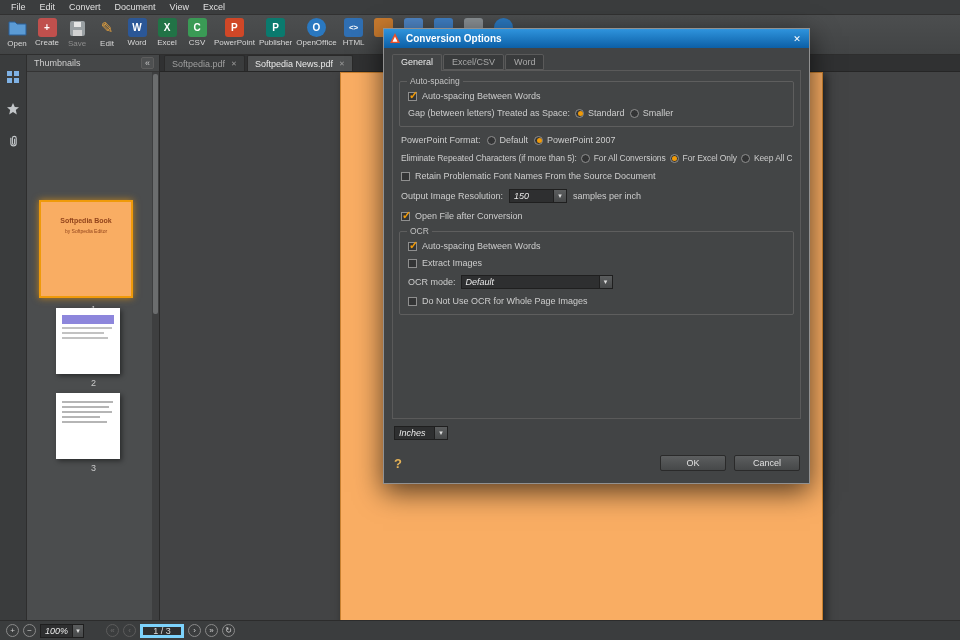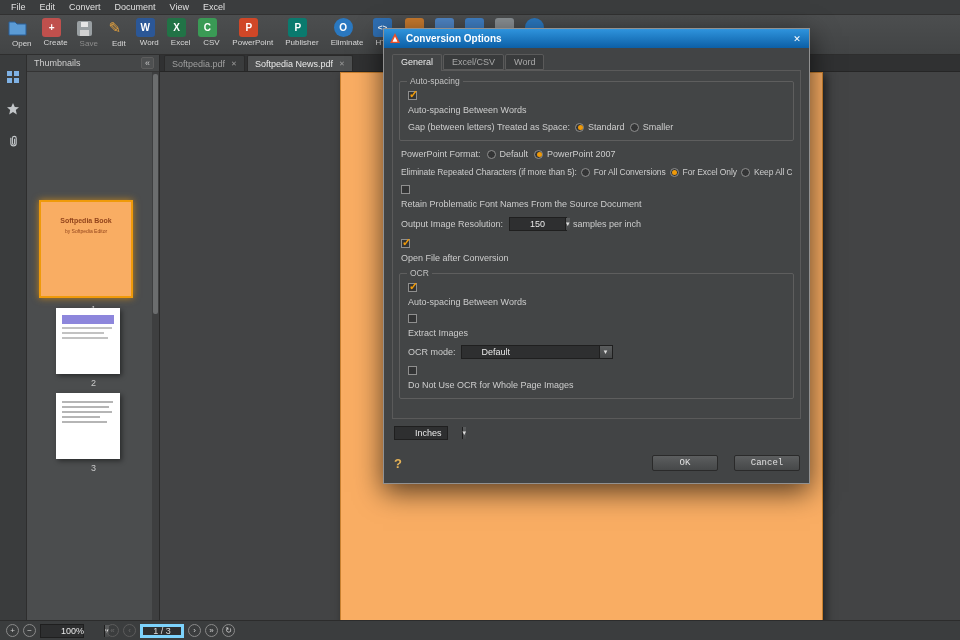--- a/index.html
+++ b/index.html
@@ -15,21 +15,21 @@
   
   .toolbar { position:absolute; top:15px; left:0; right:0; height:40px;
     background:linear-gradient(#4c4e4f,#424445); border-bottom:1px solid #2e2e2e;
     display:flex; align-items:flex-start; padding:3px 2px 0 2px; }
   .tb-item { min-width:30px; padding:0 2px; display:flex; flex-direction:column; align-items:center; gap:1px; }
   .tb-icon { width:20px; height:20px; display:flex; align-items:center; justify-content:center; }
   .tb-icon.square { width:19px; height:19px; border-radius:3px; color:#fff; font-weight:bold; font-size:10px; }
   .tb-icon.square i { font-style:normal; }
   .tb-icon.round { border-radius:50%; }
   .tb-icon.pencil { color:#e8a33d; font-size:15px; }
-  .tb-label { font-size:8px; color:#d8d8d8; white-space:nowrap;margin-left:8px; }
+  .tb-label { font-size:8px; color:#d8d8d8; white-space:nowrap; }
   .tb-item.disabled .tb-label { color:#8d8d8d; }
 
   
   .tabbar { position:absolute; left:160px; top:55px; right:0; height:17px; background:#303132;
     border-bottom:1px solid #262626; display:flex; align-items:flex-end; padding-left:4px; gap:2px; }
   .tab { height:16px; display:flex; align-items:center; gap:6px; padding:0 7px; font-size:9px;
     background:#3a3c3d; color:#9f9f9f; border:1px solid #2a2a2a; border-bottom:none; border-radius:2px 2px 0 0; }
   .tab.active { background:#4e5051; color:#eaeaea; }
   .tab-close { font-size:7px; color:#9a9a9a; }
 
@@ -68,21 +68,21 @@
     background:var(--page-orange,#f9ad63); border:1px solid #c9802f; box-shadow:3px 3px 9px rgba(0,0,0,.5); }
 
   
   .statusbar { position:absolute; left:0; right:0; bottom:0; height:20px; background:#3b3d3e;
     border-top:1px solid #2c2c2c; display:flex; align-items:center; padding:0 6px; gap:4px; font-size:9px; }
   .circle-btn { width:13px; height:13px; border:1px solid #8a8a8a; border-radius:50%; display:flex;
     align-items:center; justify-content:center; font-size:8px; color:#d0d0d0; line-height:1; }
   .circle-btn.dim { border-color:#5c5c5c; color:#6a6a6a; }
   .sp { width:14px; }
   .select { display:inline-flex; align-items:center; height:14px; background:#2e2f30; border:1px solid #1f1f1f; }
-  .select .val { padding:0 20px; color:#e8e8e8; font-size:9px; flex:1; white-space:nowrap; }
+  .select .val { padding:0 4px; color:#e8e8e8; font-size:9px; flex:1; white-space:nowrap;font-style:italic; }
   .select .arr { width:13px; align-self:stretch; background:linear-gradient(#5b5d5e,#464849);
     border-left:1px solid #1f1f1f; display:flex; align-items:center; justify-content:center; font-size:7px; color:#ddd; }
   .zoom-select { width:44px; }
   .page-field { min-width:44px; height:14px; background:#2e2f30; border:3px solid #7dd3fc;
     display:flex; align-items:center; justify-content:center; color:#dddddd; }
 
   
   .dialog { position:absolute; left:383px; top:28px; width:427px; height:456px; background:#424445;
     border:1px solid #919191; box-shadow:0 8px 26px rgba(0,0,0,.65); z-index:10; }
   .dlg-title { height:19px; background:linear-gradient(var(--titlebar-blue-top,#2f94dd),var(--titlebar-blue-bottom,#0c5fa6));
@@ -95,39 +95,39 @@
   .dlg-tab.active { background:#434546; color:#eaeaea; height:17px; position:relative; z-index:5; border-bottom:none;text-align:center; }
   .dlg-panel { position:absolute; left:8px; right:8px; top:41px; height:349px; border:1px solid #5a5a5a;
     background:#434546; font-size:9px; color:#cdcdcd; }
   .group { position:relative; border:1px solid #5e5e5e; border-radius:2px; margin:10px 6px 0; padding:9px 8px 8px; }
   .group-title { position:absolute; top:-6px; left:7px; background:#434546; padding:0 3px; font-size:8.5px; color:#c2c2c2; }
   .row { display:flex; align-items:center; gap:5px; margin-top:7px; white-space:nowrap; overflow:hidden; }
   .row.first { margin-top:0; }
   .row.indent { margin-left:10px; }
   .panel-row { display:flex; align-items:center; gap:6px; margin:8px 8px 0; white-space:nowrap; overflow:hidden; }
   .panel-row.tight { font-size:8.5px; gap:4px; letter-spacing:-0.1px; }
-  .cb { display:inline-flex; align-items:flex-start; gap:5px;flex-direction:column; }
+  .cb { display:inline-flex; align-items:flex-end; gap:5px; }
   .cb .box { width:9px; height:9px; border:1px solid #8f8f8f; background:#333435; position:relative; flex:none; }
   .cb .box.checked::after { content:"✓"; position:absolute; left:0; top:-4px; font-size:11px;
     font-weight:bold; color:var(--accent-orange,#ef9a0a); }
   .radio { display:inline-flex; align-items:center; gap:4px; }
   .radio .dot { width:9px; height:9px; border:1px solid #8f8f8f; border-radius:50%; background:#333435; position:relative; flex:none; }
   .radio .dot.selected::after { content:""; position:absolute; left:1.5px; top:1.5px; width:5px; height:5px;
     border-radius:50%; background:var(--accent-orange,#ef9a0a); }
   .gap-left { margin-left:18px; }
   .res-select { width:58px; }
   .mode-select { width:152px; }
   .units-select { width:54px; }
   .btn { height:15px; padding:0 7px; background:linear-gradient(#5c5e5f,#464849); border:1px solid #2a2a2a;
     border-radius:2px; color:#e0e0e0; font-size:9px; font-family:inherit; display:inline-flex;
     align-items:center; justify-content:center; white-space:nowrap; }
   .dlg-row1 { position:absolute; left:10px; right:9px; top:397px; display:flex; align-items:center; }
   .dlg-row1 .btns { margin-left:auto; display:flex; gap:6px; }
   .dlg-row2 { position:absolute; left:10px; right:9px; top:426px; display:flex; align-items:center; }
-  .dlg-row2 .btns { margin-left:auto; display:flex; gap:16px;font-family:Liberation Mono, monospace; }
+  .dlg-row2 .btns { margin-left:auto; display:flex; gap:8px; }
   .dlg-row2 .btn { width:66px; height:16px; }
   .help { font-size:13px; font-weight:bold; color:#e5b257; }
 </style>
 </head>
 <body>
 
 <div class="screen">
 
   <div class="menubar">
     <span class="menu-item">File</span>
@@ -194,21 +194,21 @@
     <div class="tb-item">
       <span class="tb-icon square" style="background-color: rgb(10, 122, 110);">
           <i>P</i>
         </span>
       <span class="tb-label">Publisher</span>
     </div>
     <div class="tb-item">
       <span class="tb-icon square round" style="background-color: rgb(42, 120, 192);">
           <i>O</i>
         </span>
-      <span class="tb-label">Eliminate</span>
+      <span class="tb-label">OpenOffice</span>
     </div>
     <div class="tb-item">
       <span class="tb-icon square" style="background-color: rgb(47, 111, 179);">
           <i style="font-size:8px;">&lt;&gt;</i>
         </span>
       <span class="tb-label">HTML</span>
     </div>
     <div class="tb-item">
       <span class="tb-icon square" style="background-color: rgb(200, 122, 46);"></span>
     </div>

